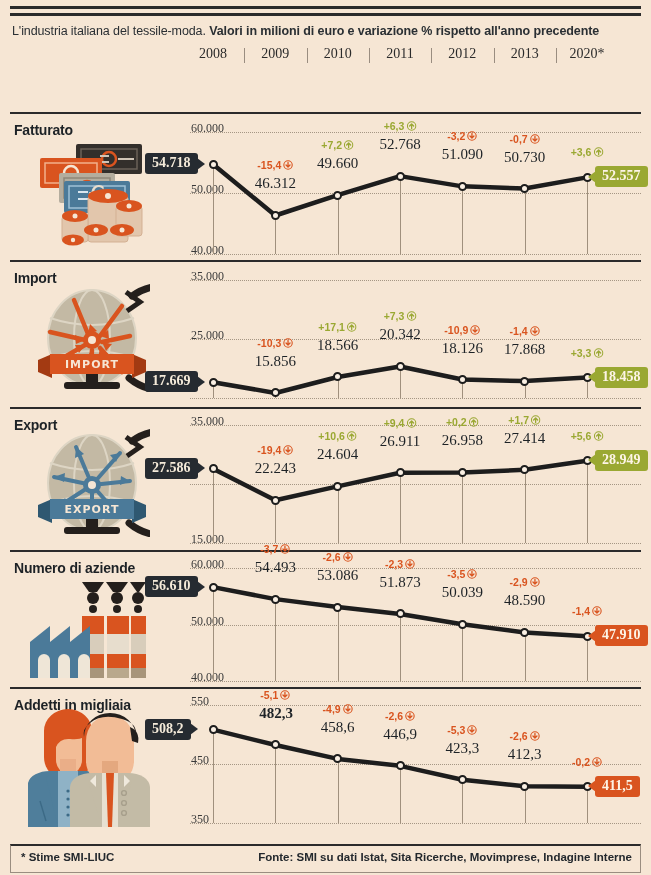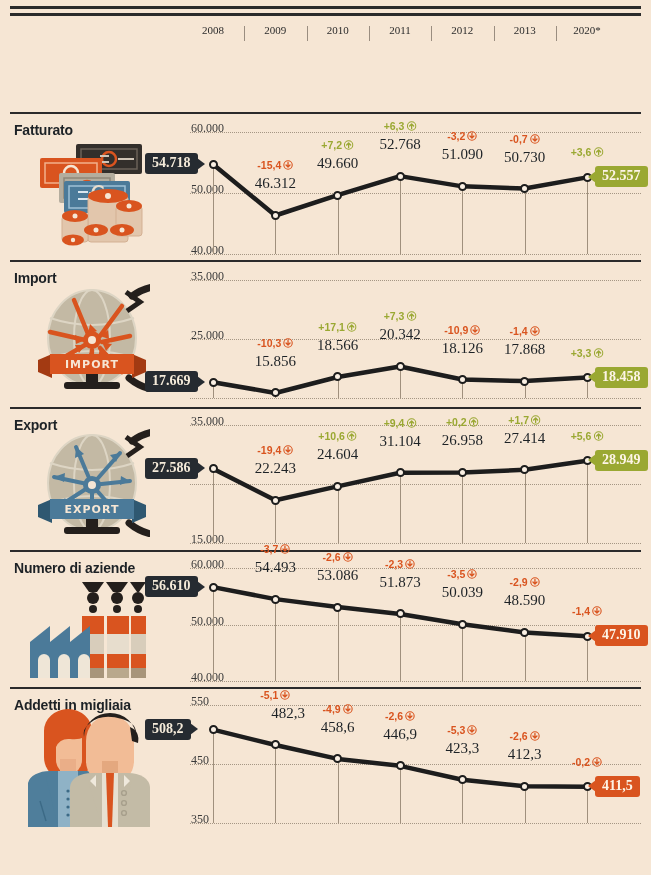--- a/index.html
+++ b/index.html
@@ -27,21 +27,21 @@
   }
   .subtitle b{font-weight:bold;}
 
   
   .years{
     position:relative;height:24px;margin-top:6px;
   }
   .years .yr{
     position:absolute;top:2px;
     font-family:"Liberation Serif", serif;
-    font-size:11px;color:#2b2b2b;
+    font-size:14px;color:#2b2b2b;
     transform:translateX(-50%);
     white-space:nowrap;
   }
   .years .sep{
     position:absolute;top:4px;width:1px;height:15px;background:#9a8d80;
   }
 
   
   .section{position:relative;}
   .sec-head{
@@ -109,20 +109,23 @@
   .foot-right{position:absolute;right:8px;top:5px;font-size:11.5px;font-weight:bold;color:#23282d;}
 </style>
 </head>
 <body>
 
 <div class="page">
 
   <div class="rule-top"></div>
   <div class="rule-title"></div>
 
+  <div class="subtitle">
+    <span>L'industria italiana del tessile-moda. </span><b>Valori in milioni di euro e variazione % rispetto all'anno precedente</b>
+  </div>
 
   <div class="years" id="years-row">
       <span class="yr" style="left: 203px;">2008</span>
       <span class="sep" style="left: 234.167px;"></span>
       <span class="yr" style="left: 265.333px;">2009</span>
       <span class="sep" style="left: 296.5px;"></span>
       <span class="yr" style="left: 327.667px;">2010</span>
       <span class="sep" style="left: 358.833px;"></span>
       <span class="yr" style="left: 390px;">2011</span>
       <span class="sep" style="left: 421.167px;"></span>
@@ -391,21 +394,21 @@
         <div class="valtxt" style="left: 265.333px; top: 49.2663px;">22.243</div>
         <div class="pcttxt pct-neg" style="left: 265.333px; top: 33.2663px;"><span>-19,4</span><svg class="pct-ico" width="10" height="10" viewBox="0 0 10 10">
     <circle cx="5" cy="5" r="4.2" fill="none" stroke="#d9541f" stroke-width="1.1"></circle>
     <path d="M5 2.5 L5 6.8 M3 5 L5 7 L7 5" fill="none" stroke="#d9541f" stroke-width="1.3" stroke-linecap="round" stroke-linejoin="round"></path>
   </svg></div>
         <div class="valtxt" style="left: 327.667px; top: 35.3364px;">24.604</div>
         <div class="pcttxt pct-pos" style="left: 327.667px; top: 19.3364px;"><span>+10,6</span><svg class="pct-ico" width="10" height="10" viewBox="0 0 10 10">
     <circle cx="5" cy="5" r="4.2" fill="none" stroke="#9aa832" stroke-width="1.1"></circle>
     <path d="M5 7.5 L5 3.2 M3 5 L5 3 L7 5" fill="none" stroke="#9aa832" stroke-width="1.3" stroke-linecap="round" stroke-linejoin="round"></path>
   </svg></div>
-        <div class="valtxt" style="left: 390px; top: 21.7251px;">31.104</div>
+        <div class="valtxt" style="left: 390px; top: 21.7251px;">26.911</div>
         <div class="pcttxt pct-pos" style="left: 390px; top: 5.7251px;"><span>+9,4</span><svg class="pct-ico" width="10" height="10" viewBox="0 0 10 10">
     <circle cx="5" cy="5" r="4.2" fill="none" stroke="#9aa832" stroke-width="1.1"></circle>
     <path d="M5 7.5 L5 3.2 M3 5 L5 3 L7 5" fill="none" stroke="#9aa832" stroke-width="1.3" stroke-linecap="round" stroke-linejoin="round"></path>
   </svg></div>
         <div class="valtxt" style="left: 452.333px; top: 21.4478px;">26.958</div>
         <div class="pcttxt pct-pos" style="left: 452.333px; top: 5.4478px;"><span>+0,2</span><svg class="pct-ico" width="10" height="10" viewBox="0 0 10 10">
     <circle cx="5" cy="5" r="4.2" fill="none" stroke="#9aa832" stroke-width="1.1"></circle>
     <path d="M5 7.5 L5 3.2 M3 5 L5 3 L7 5" fill="none" stroke="#9aa832" stroke-width="1.3" stroke-linecap="round" stroke-linejoin="round"></path>
   </svg></div>
         <div class="valtxt" style="left: 514.667px; top: 18.7574px;">27.414</div>
@@ -565,21 +568,21 @@
           <polyline points="203,38.662000000000006 265.3333333333333,53.942999999999984 327.6666666666667,67.92599999999999 390,74.82900000000001 452.33333333333337,88.75299999999999 514.6666666666667,95.243 577,95.715" fill="none" stroke="#1d1d1d" stroke-width="4.5" stroke-linejoin="round" stroke-linecap="round"></polyline>
         </svg>
         <div class="dot" style="left: 198.5px; top: 34.162px;"></div>
         <div class="dot" style="left: 260.833px; top: 49.443px;"></div>
         <div class="dot" style="left: 323.167px; top: 63.426px;"></div>
         <div class="dot" style="left: 385.5px; top: 70.329px;"></div>
         <div class="dot" style="left: 447.833px; top: 84.253px;"></div>
         <div class="dot" style="left: 510.167px; top: 90.743px;"></div>
         <div class="dot" style="left: 572.5px; top: 91.215px;"></div>
         <div class="badge-start" style="left: 135px; top: 27.662px;">508,2</div>
-        <div class="valtxt" style="left: 278px; top: 13.943px;">482,3</div>
+        <div class="valtxt" style="left: 266px; top: 13.943px; font-weight: bold;">482,3</div>
         <div class="pcttxt pct-neg" style="left: 265.333px; top: -2.057px;"><span>-5,1</span><svg class="pct-ico" width="10" height="10" viewBox="0 0 10 10">
     <circle cx="5" cy="5" r="4.2" fill="none" stroke="#d9541f" stroke-width="1.1"></circle>
     <path d="M5 2.5 L5 6.8 M3 5 L5 7 L7 5" fill="none" stroke="#d9541f" stroke-width="1.3" stroke-linecap="round" stroke-linejoin="round"></path>
   </svg></div>
         <div class="valtxt" style="left: 327.667px; top: 27.926px;">458,6</div>
         <div class="pcttxt pct-neg" style="left: 327.667px; top: 11.926px;"><span>-4,9</span><svg class="pct-ico" width="10" height="10" viewBox="0 0 10 10">
     <circle cx="5" cy="5" r="4.2" fill="none" stroke="#d9541f" stroke-width="1.1"></circle>
     <path d="M5 2.5 L5 6.8 M3 5 L5 7 L7 5" fill="none" stroke="#d9541f" stroke-width="1.3" stroke-linecap="round" stroke-linejoin="round"></path>
   </svg></div>
         <div class="valtxt" style="left: 390px; top: 34.829px;">446,9</div>
@@ -598,14 +601,18 @@
     <path d="M5 2.5 L5 6.8 M3 5 L5 7 L7 5" fill="none" stroke="#d9541f" stroke-width="1.3" stroke-linecap="round" stroke-linejoin="round"></path>
   </svg></div>
         <div class="badge-end" style="left: 585px; top: 84.715px; background: rgb(217, 84, 31); color: rgb(217, 84, 31);"><span style="color: rgb(253, 244, 230);">411,5</span></div>
         <div class="pcttxt pct-neg" style="left: 577px; top: 64.715px;"><span>-0,2</span><svg class="pct-ico" width="10" height="10" viewBox="0 0 10 10">
     <circle cx="5" cy="5" r="4.2" fill="none" stroke="#d9541f" stroke-width="1.1"></circle>
     <path d="M5 2.5 L5 6.8 M3 5 L5 7 L7 5" fill="none" stroke="#d9541f" stroke-width="1.3" stroke-linecap="round" stroke-linejoin="round"></path>
   </svg></div>
       </div>
     </div>
 
+  <div class="footer">
+    <span class="foot-left">* Stime SMI-LIUC</span>
+    <span class="foot-right">Fonte: SMI su dati Istat, Sita Ricerche, Movimprese, Indagine Interne</span>
+  </div>
 
 </div>
 
 </body></html>

